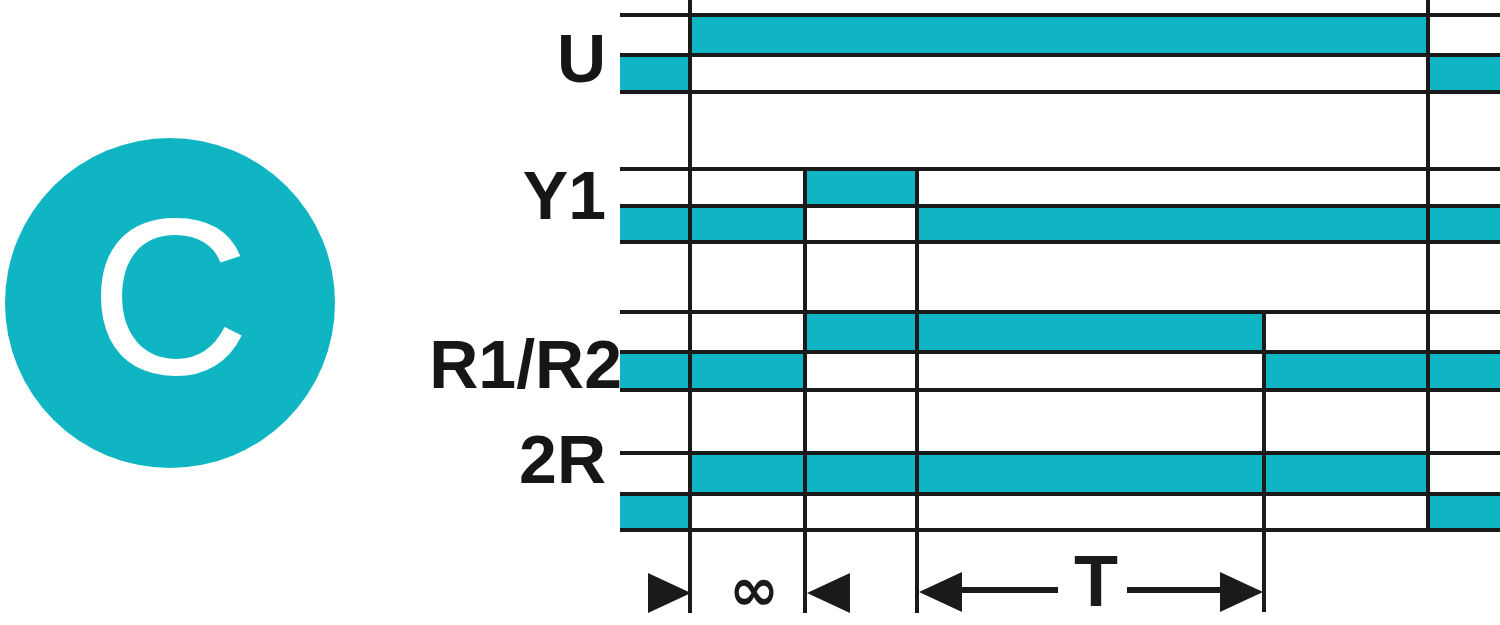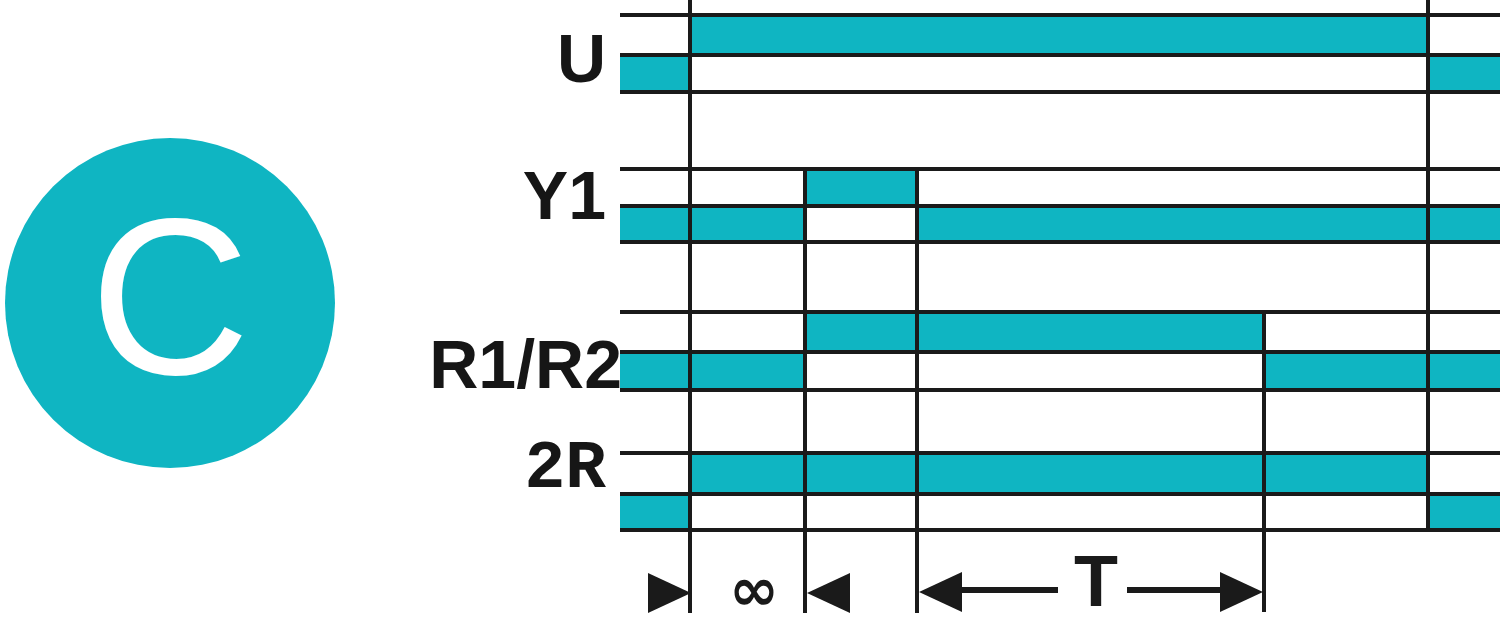--- a/index.html
+++ b/index.html
@@ -73,21 +73,21 @@
         <div class="hline" style="left: 620px; top: 388px; width: 880px; height: 4px;"></div>
         <div class="sig-label" style="left: 622px; top: 341px; margin-top: 23px;">R1/R2</div>
       </div>
       <div>
         <div class="bar" style="left: 620px; top: 496px; width: 70px; height: 32px;"></div>
         <div class="bar" style="left: 690px; top: 455px; width: 738px; height: 37px;"></div>
         <div class="bar" style="left: 1428px; top: 496px; width: 72px; height: 32px;"></div>
         <div class="hline" style="left: 620px; top: 451px; width: 880px; height: 4px;"></div>
         <div class="hline" style="left: 620px; top: 492px; width: 880px; height: 4px;"></div>
         <div class="hline" style="left: 620px; top: 528px; width: 880px; height: 4px;"></div>
-        <div class="sig-label" style="left: 606px; top: 469px; font-family: Liberation Mono, monospace;">2R</div>
+        <div class="sig-label" style="left: 606px; top: 459px;">2R</div>
       </div>
     </div>
   <div id="event-lines">
       <div class="vline" style="left: 688px; top: 0px; width: 4px; height: 613px;"></div>
       <div class="vline" style="left: 803px; top: 167px; width: 4px; height: 446px;"></div>
       <div class="vline" style="left: 915px; top: 167px; width: 4px; height: 446px;"></div>
       <div class="vline" style="left: 1262px; top: 310px; width: 4px; height: 302px;"></div>
       <div class="vline" style="left: 1426px; top: 0px; width: 4px; height: 532px;"></div>
     </div>
 

